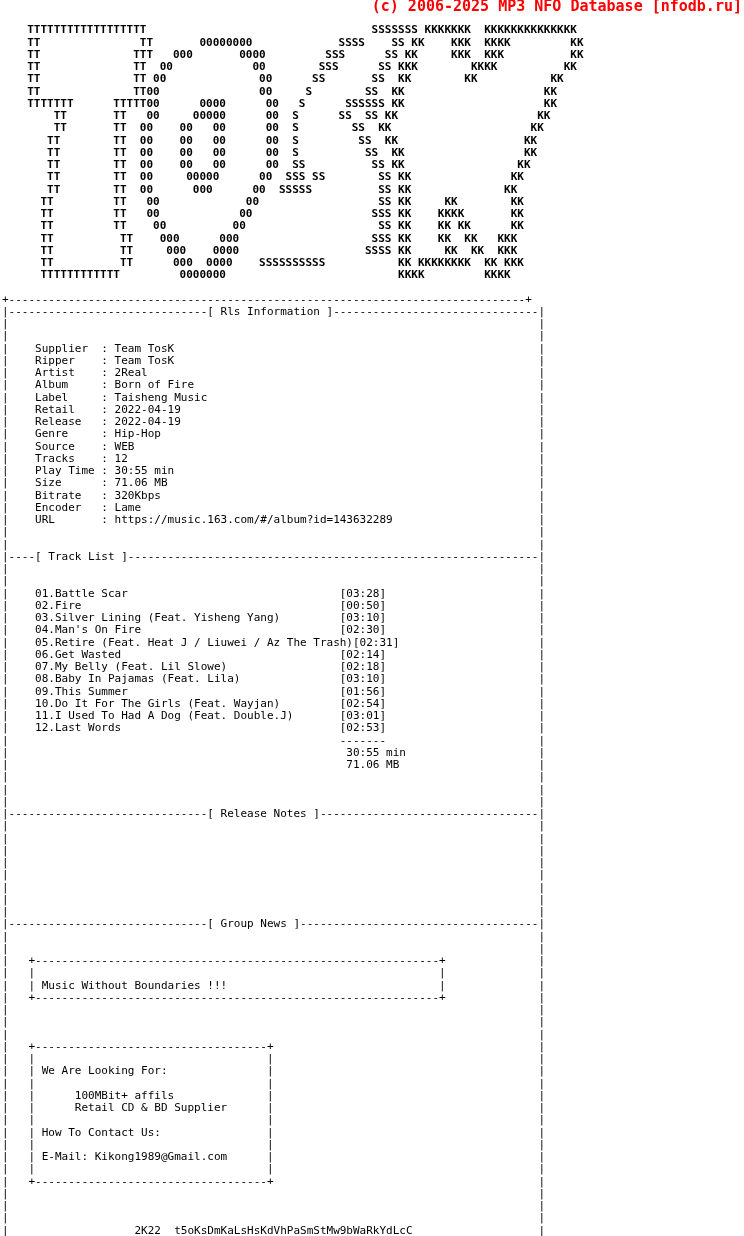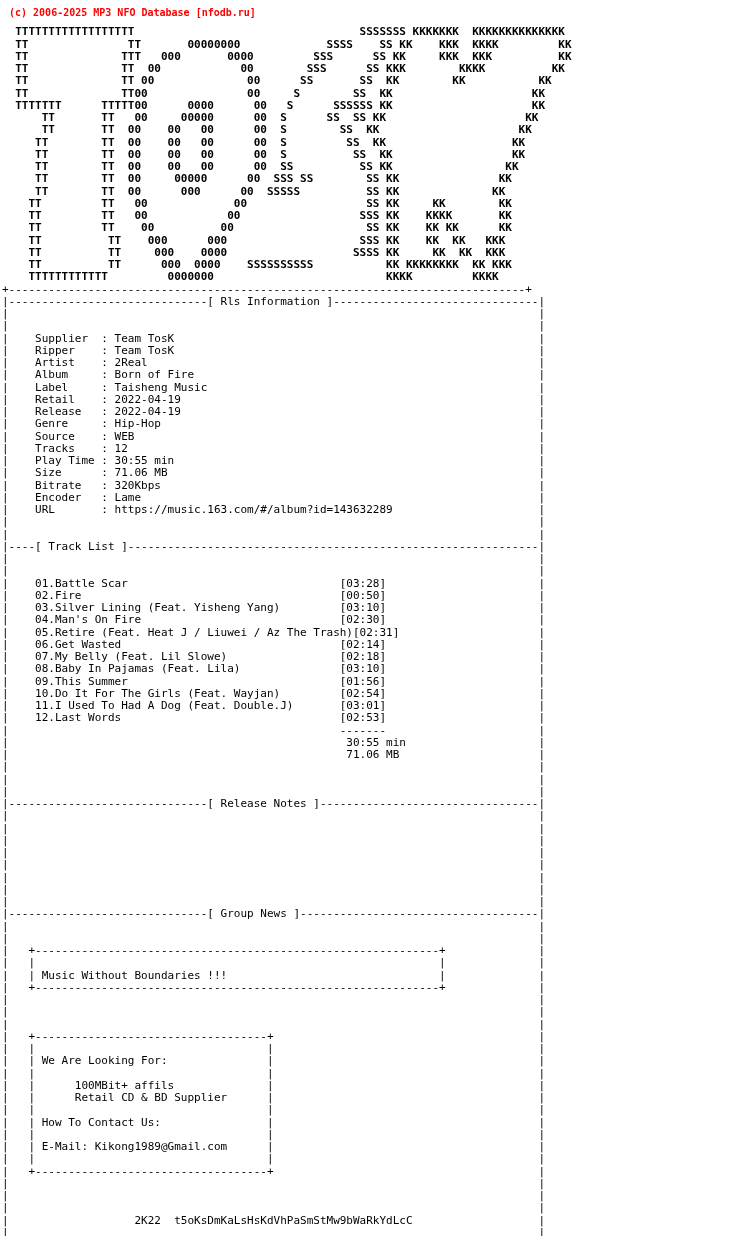--- a/index.html
+++ b/index.html
@@ -18,37 +18,37 @@
     font-size: 11px;
     line-height: 12.25px;
     letter-spacing: 0px;
     color: #000000;
     white-space: pre;
     margin: 0;
     padding: 0;
   }
   .header-line {
     font-family: "DejaVu Sans Mono", "Liberation Mono", monospace;
-    font-size: 10px;
+    font-size: 15px;
     line-height: 12.25px;
     color: #ff0000;
     white-space: pre;
-    text-align: left;
-    margin: 7px;
+    text-align: right;
+    margin: 0;
     padding: 0;
     font-weight: bold;
   }
   .art {
     font-family: "DejaVu Sans Mono", "Liberation Mono", monospace;
     font-size: 11px;
     line-height: 12.25px;
     white-space: pre;
     color: #000000;
     font-weight: bold;
-    margin: 0;
+    margin: 12px;
     padding: 0;
   }
   .body-block {
     white-space: pre;
     margin: 0;
     padding: 0;
   }
   .wrap {
     padding: 0 2px;
   }

